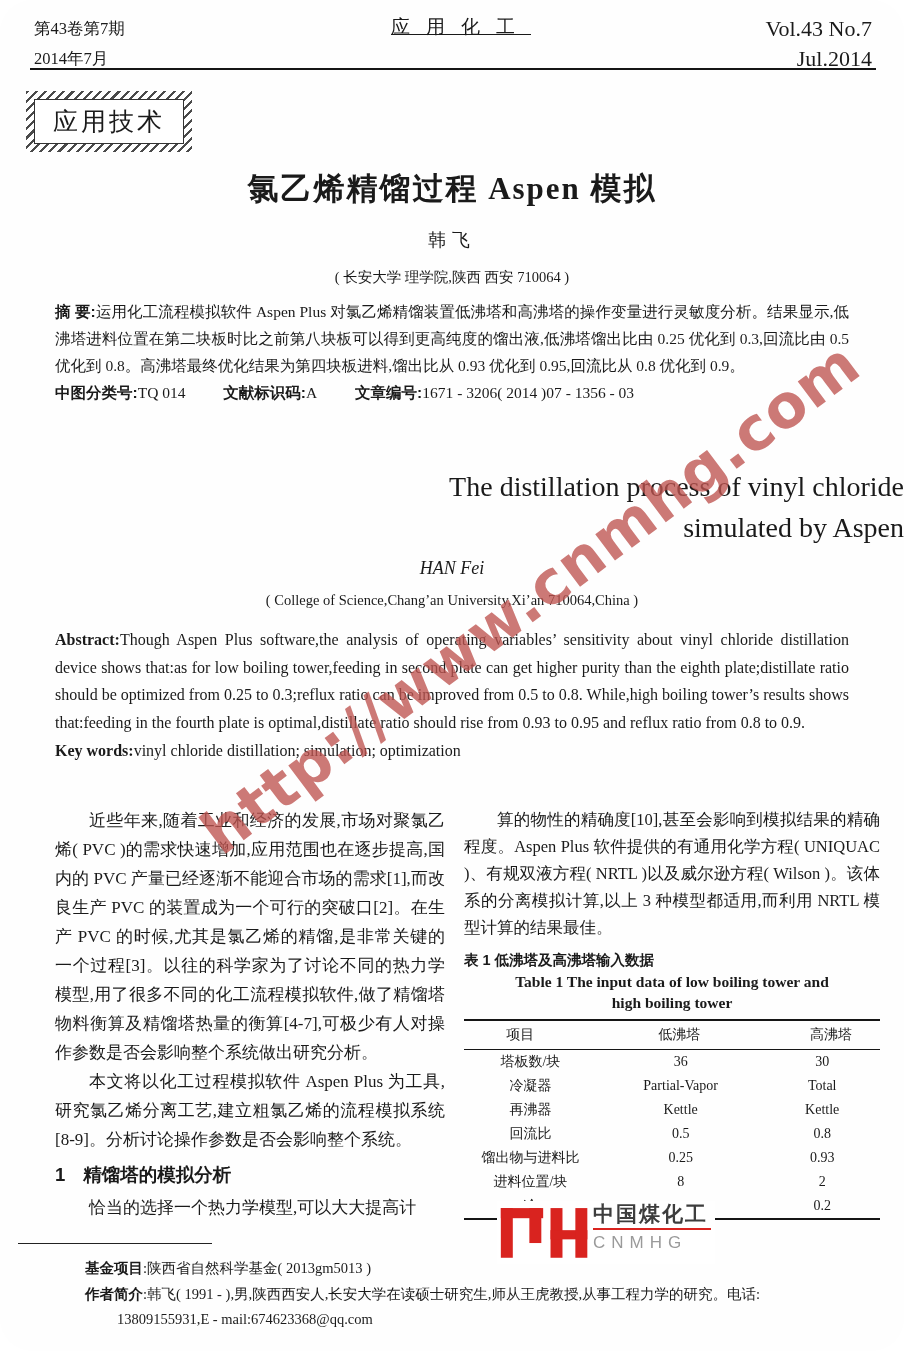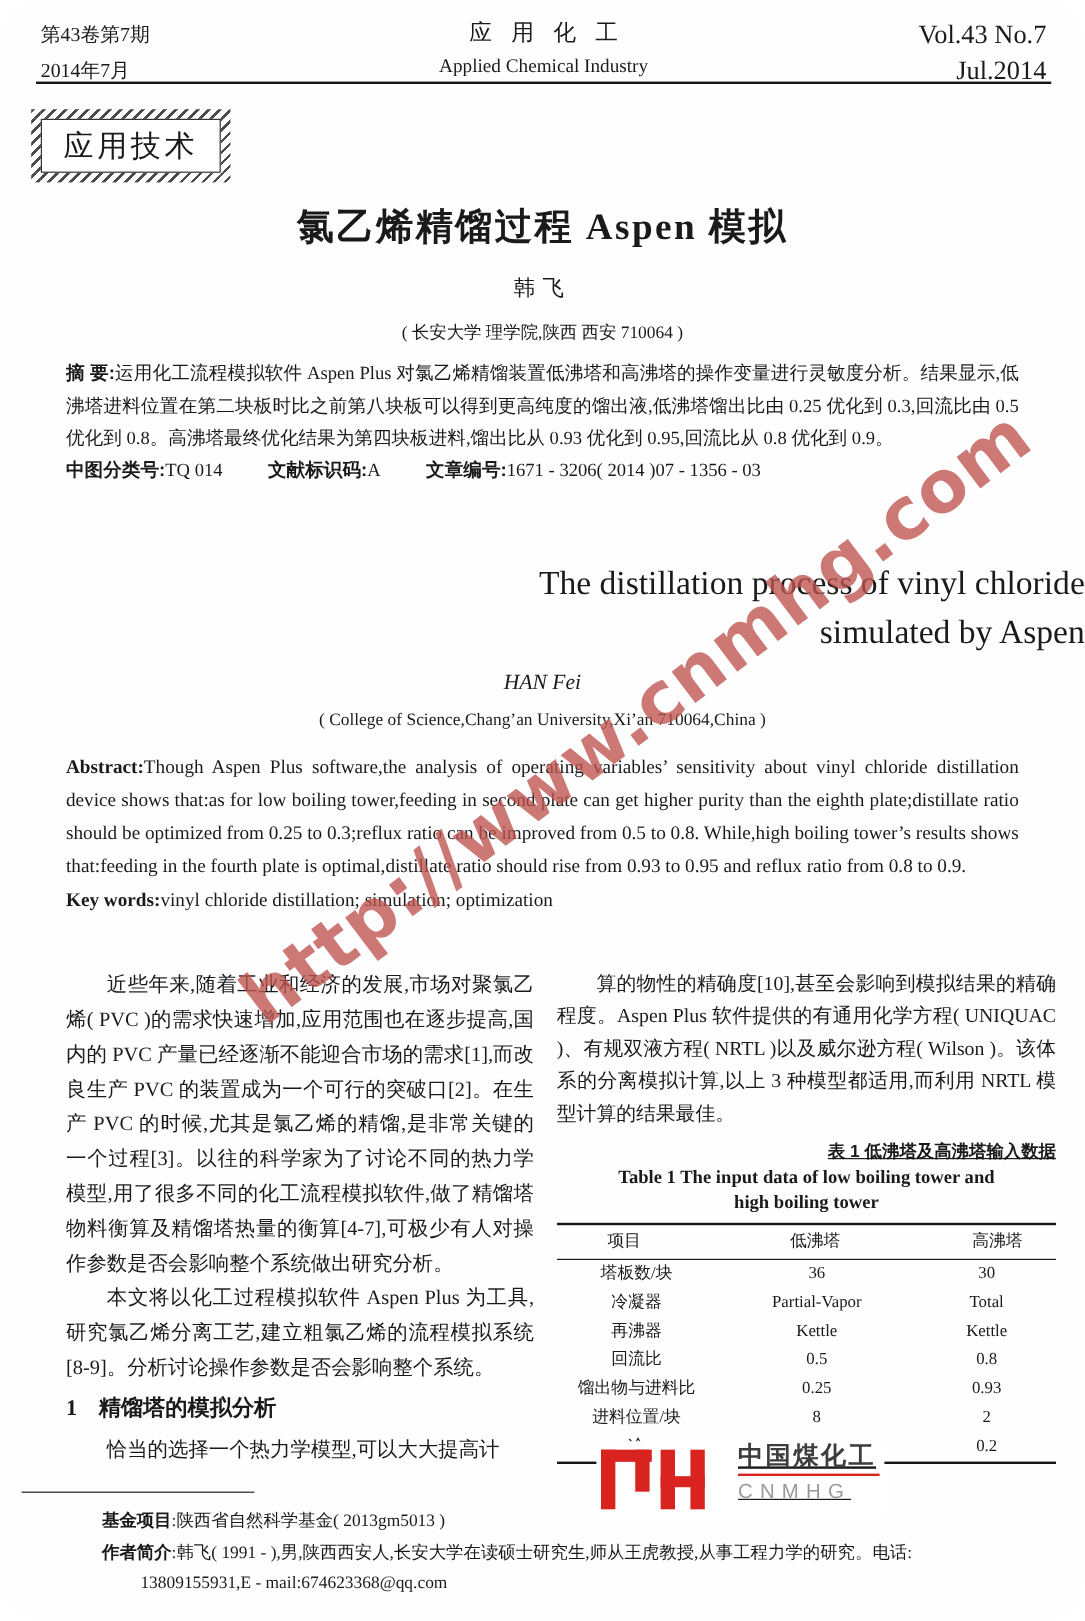--- a/index.html
+++ b/index.html
@@ -7,21 +7,21 @@
     position:relative;width:904px;height:1351px;margin:0 auto;
     background:#fefefe;overflow:hidden;color:#1a1a1a;
     font-family:"Liberation Serif","DejaVu Serif",serif;
     border-radius:32px;
   }
 
   
   .run-head{position:absolute;left:32px;right:30px;top:12px;height:54px;}
   .rh-left{position:absolute;left:2px;top:2px;font-size:16.5px;line-height:30px;}
   .rh-center{position:absolute;left:0;right:0;top:2px;text-align:center;}
-  .rh-journal-cn{font-size:19px;letter-spacing:16px;text-indent:16px;}
+  .rh-journal-cn{font-size:19px;letter-spacing:16px;text-indent:16px;text-decoration:underline;}
   .rh-journal-en{font-size:16px;margin-top:7px;}
   .rh-right{position:absolute;right:2px;top:2px;font-size:22px;line-height:30px;text-align:right;}
   .head-rule{position:absolute;left:30px;right:28px;top:68px;height:0;border-top:2.5px solid #151515;}
 
   
   .badge{
     position:absolute;left:26px;top:91px;
     border:8px solid transparent;
     border-image:repeating-linear-gradient(135deg,#4a4a4a 0 2.2px,transparent 2.2px 6.5px) 8;
     background:#fff;
@@ -52,50 +52,50 @@
   .en-abstract{position:absolute;left:55px;width:794px;top:626px;
     font-size:16px;line-height:27.5px;text-align:justify;}
   .en-abstract .lbl{font-weight:bold;}
   .en-keywords{margin-top:1px;text-align:left;}
 
   
   .col-left{position:absolute;left:55px;width:390px;top:806px;height:438px;overflow:hidden;
     font-size:17px;line-height:29px;text-align:justify;}
   .col-left p{margin:0;text-indent:2em;}
   .sec-heading{margin:6px 0 4px 0;font-size:18.5px;font-weight:bold;
-    font-family:Liberation Serif, serif;text-indent:0;}
+    font-family:Liberation Sans, sans-serif;text-indent:0;}
   .sec-heading .num{margin-right:18px;}
   .col-right{position:absolute;left:464px;width:416px;top:806px;height:440px;overflow:hidden;
     font-size:16.5px;line-height:27px;text-align:justify;}
   .col-right p{margin:0;text-indent:2em;}
 
   
-  .tbl-caption-cn{margin-top:8px;text-align:right;font-size:14.5px;font-weight:bold;
-    font-family:"Liberation Sans","DejaVu Sans",sans-serif;line-height:22px;text-indent:0;text-decoration:underline;}
+  .tbl-caption-cn{margin-top:8px;text-align:left;font-size:14.5px;font-weight:bold;
+    font-family:"Liberation Sans","DejaVu Sans",sans-serif;line-height:22px;text-indent:0;}
   .tbl-caption-en{text-align:center;font-size:15.5px;font-weight:bold;line-height:21px;text-indent:0;}
   .tbl{margin-top:6px;border-top:2.5px solid #151515;border-bottom:2.5px solid #151515;
     font-size:14px;line-height:16px;}
   .trow{display:grid;grid-template-columns:1.15fr 1.45fr 1fr;align-items:center;}
   .trow .tc{text-align:center;padding:4px 2px;}
   .thead{border-bottom:1.5px solid #151515;gap:32px;}
   .thead .tc{padding:6px 2px;}
 
   
   .watermark{
     position:absolute;left:188px;top:812px;width:760px;
     transform:rotate(-37deg);transform-origin:0 0;
     font-family:"DejaVu Sans","Liberation Sans",sans-serif;
     font-size:60px;font-weight:bold;letter-spacing:1px;
     opacity:0.78;z-index:40;pointer-events:none;white-space:nowrap;
   }
 
   
   .cnmhg{position:absolute;left:497px;top:1201px;z-index:30;background:#fff;
     display:flex;align-items:flex-start;padding:1px 4px 2px 2px;}
-  .cnmhg-text{margin-left:24px;text-decoration:underline;}
+  .cnmhg-text{margin-left:2px;}
   .cnmhg-cn{font-family:"Liberation Sans","DejaVu Sans",sans-serif;
     font-size:21px;font-weight:bold;color:#3d3d3d;letter-spacing:2px;line-height:24px;}
   .cnmhg-rule{height:2px;width:118px;margin-top:2px;}
   .cnmhg-en{font-family:"Liberation Sans","DejaVu Sans",sans-serif;
     font-size:17px;color:#9a9a9a;letter-spacing:6px;line-height:22px;margin-top:2px;}
 
   
   .foot-rule{position:absolute;left:18px;top:1243px;width:194px;border-top:1.5px solid #222;}
   .footnotes{position:absolute;left:85px;top:1256px;width:796px;
     font-size:14.5px;line-height:25.5px;}
@@ -108,21 +108,20 @@
 
 <div class="page">
 
   <div class="run-head">
     <div class="rh-left">
       <div>第43卷第7期</div>
       <div>2014年7月</div>
     </div>
     <div class="rh-center">
       <div class="rh-journal-cn">应用化工</div>
-      <div class="rh-journal-en">Applied Chemical Industry</div>
     </div>
     <div class="rh-right">
       <div>Vol.43 No.7</div>
       <div>Jul.2014</div>
     </div>
   </div>
   <div class="head-rule"></div>
 
   <div class="badge">
     <div class="badge-inner">应用技术</div>

